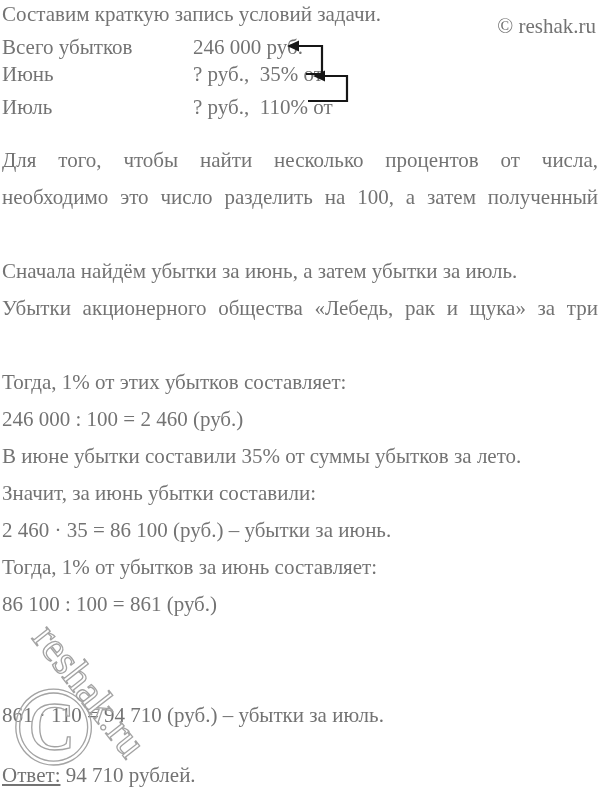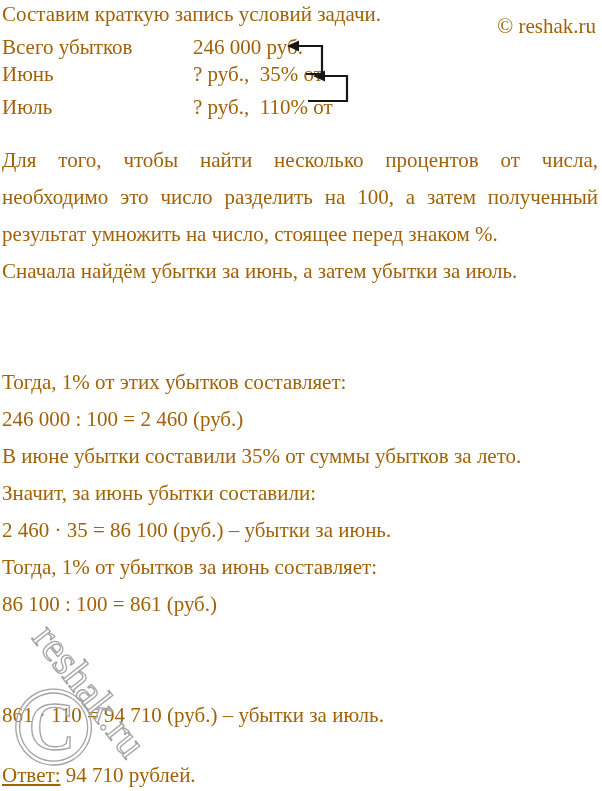--- a/index.html
+++ b/index.html
@@ -9,21 +9,21 @@
     height: 791px;
     background: #ffffff;
     overflow: hidden;
   }
   .page {
     position: relative;
     width: 602px;
     height: 759px;
     font-family: "Liberation Serif", "DejaVu Serif", serif;
     font-size: 21px;
-    color: #a16207;
+    color: #737373;
     background: #ffffff;
     text-decoration: underline;
   }
   .abs { position: absolute; left: 2px; white-space: nowrap; }
   .line { height: 26px; line-height: 26px; }
   .just {
     width: 596px;
     white-space: normal;
     text-align: justify;
     text-align-last: justify;
@@ -75,22 +75,22 @@
 
       <g stroke="#161616" stroke-width="2.2" fill="none">
         <path d="M 308 101 L 347 101 L 347 76 L 323 76"></path>
       </g>
       <polygon points="313,76 325,70.5 325,81.5" fill="#161616"></polygon>
     </svg>
   </div>
 
   <div class="abs line just" style="top:147px">Для того, чтобы найти несколько процентов от числа,</div>
   <div class="abs line just" style="top:184px">необходимо это число разделить на 100, а затем полученный</div>
-  <div class="abs line" style="top:221px">результат умножить на число, стоящее перед знаком %.</div>
   <div class="abs line" style="top:258px">Сначала найдём убытки за июнь, а затем убытки за июль.</div>
+  <div class="abs line just" style="top:295px">Убытки акционерного общества «Лебедь, рак и щука» за три</div>
   <div class="abs line" style="top:369px">Тогда, 1% от этих убытков составляет:</div>
   <div class="abs line" style="top:406px">246 000 : 100 = 2 460 (руб.)</div>
   <div class="abs line" style="top:443px">В июне убытки составили 35% от суммы убытков за лето.</div>
   <div class="abs line" style="top:480px">Значит, за июнь убытки составили:</div>
   <div class="abs line" style="top:517px">2 460 · 35 = 86 100 (руб.) – убытки за июнь.</div>
   <div class="abs line" style="top:554px">Тогда, 1% от убытков за июнь составляет:</div>
   <div class="abs line" style="top:591px">86 100 : 100 = 861 (руб.)</div>
   <div class="abs line" style="top:702px">861 · 110 = 94 710 (руб.) – убытки за июль.</div>
 
   <div class="abs line answer-line">

